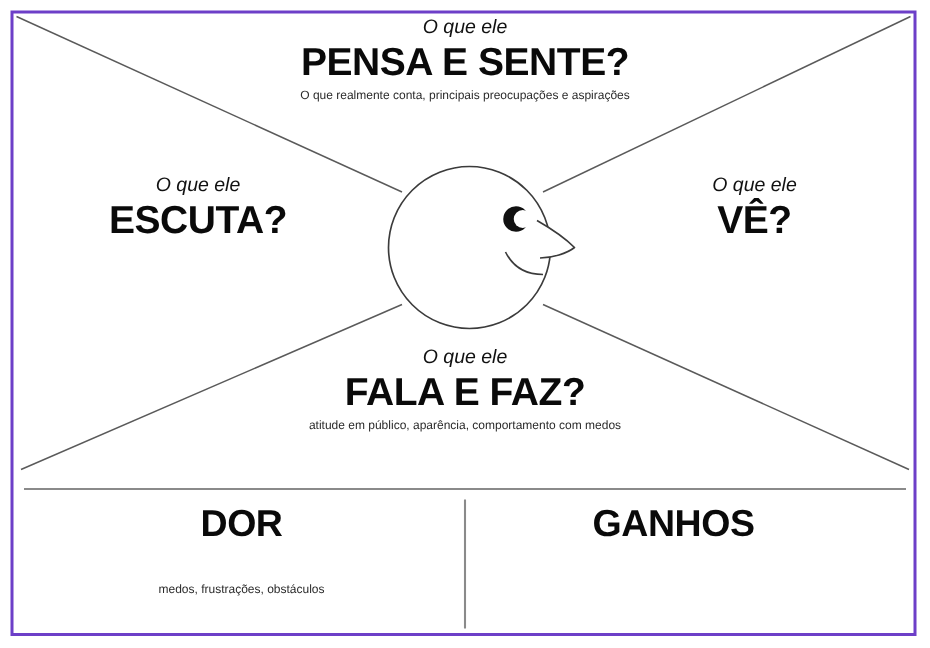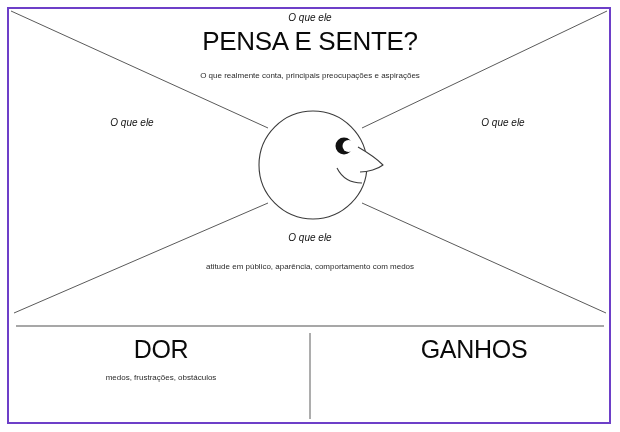--- a/index.html
+++ b/index.html
@@ -45,56 +45,56 @@
   
   .quad {
     position: absolute;
     text-align: center;
     box-sizing: border-box;
   }
   .eyebrow {
     font-family: "Liberation Sans", sans-serif;
     font-style: italic;
     font-weight: normal;
-    font-size: 10px;
+    font-size: 13px;
     line-height: 16px;
     color: #111111;
     letter-spacing: 0px;
     white-space: nowrap;
   }
   .headline {
     font-family: "Liberation Sans", sans-serif;
-    font-weight: normal;
+    font-weight: bold;
     font-size: 26px;
     line-height: 28px;
     color: #0a0a0a;
     letter-spacing: -0.3px;
     white-space: nowrap;
     margin-top: 1px;
   }
   .sub {
     font-family: "Liberation Sans", sans-serif;
     font-weight: normal;
     font-size: 8px;
     line-height: 11px;
     color: #2b2b2b;
-    margin-top: 15px;
+    margin-top: 3px;
   }
 
   
   #quad-think  { left: 160px; top: 10px;  width: 300px; }
   #quad-hear   { left: 14px;  top: 115px; width: 236px; }
   #quad-see    { left: 398px; top: 115px; width: 210px; }
   #quad-do     { left: 160px; top: 230px; width: 300px; }
 
   
   #band-pain { left: 16px;  top: 335px; width: 290px; }
-  #band-gain { left: 329px; top: 335px; width: 290px; }
+  #band-gain { left: 304px; top: 335px; width: 290px; }
   .band .headline { font-size: 25px; line-height: 27px; }
-  .band .sub { margin-top: 9px; }
+  .band .sub { margin-top: 24px; }
 </style>
 </head>
 <body>
 
 <div id="canvas">
 
   <div id="frame"></div>
 
   <svg id="art" viewBox="0 0 620 432" xmlns="http://www.w3.org/2000/svg">
 
@@ -120,28 +120,31 @@
   </svg>
 
   <div class="quad" id="quad-think">
     <div class="eyebrow">O que ele</div>
     <div class="headline">PENSA E SENTE?</div>
     <div class="sub">O que realmente conta, principais preocupações e aspirações</div>
   </div>
 
   <div class="quad" id="quad-hear">
     <div class="eyebrow">O que ele</div>
+    <div class="headline">ESCUTA?</div>
   </div>
 
   <div class="quad" id="quad-see">
     <div class="eyebrow">O que ele</div>
+    <div class="headline">VÊ?</div>
   </div>
 
   <div class="quad" id="quad-do">
     <div class="eyebrow">O que ele</div>
+    <div class="headline">FALA E FAZ?</div>
     <div class="sub">atitude em público, aparência, comportamento com medos</div>
   </div>
 
   <div class="quad band" id="band-pain">
     <div class="headline">DOR</div>
     <div class="sub">medos, frustrações, obstáculos</div>
   </div>
 
   <div class="quad band" id="band-gain">
     <div class="headline">GANHOS</div>

